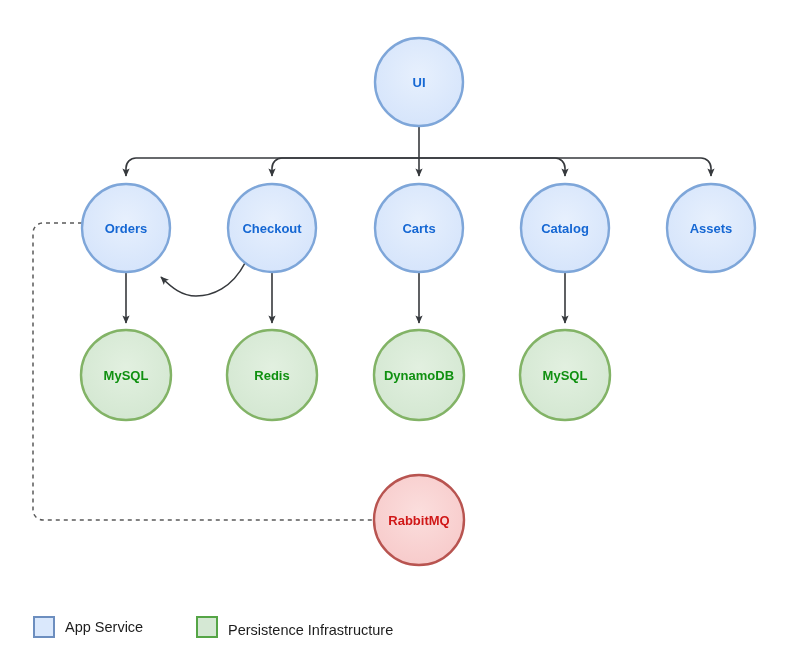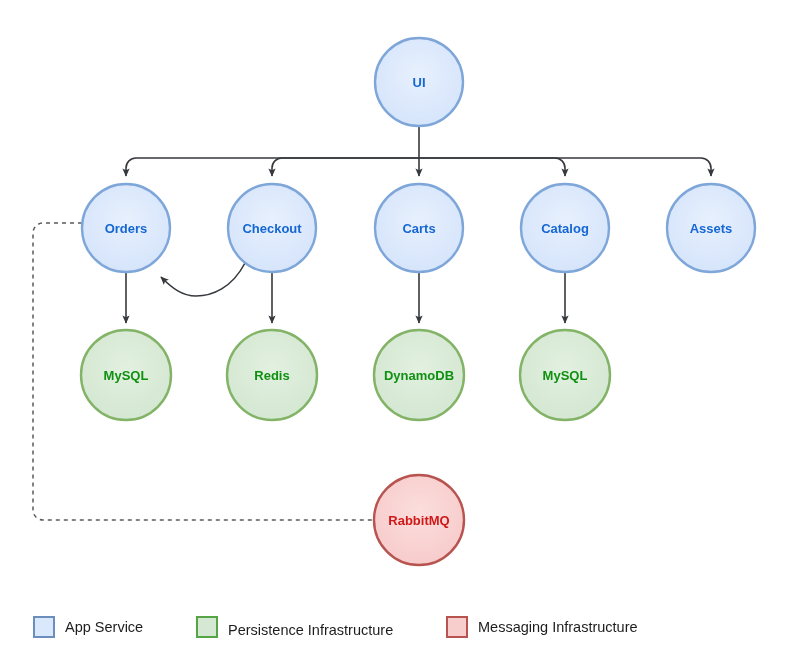--- a/index.html
+++ b/index.html
@@ -179,19 +179,15 @@
     <div class="legend-item" id="legend-app">
       <span class="legend-swatch" style="background:#dae8fc; border-color:#6c8ebf;"></span>
       <span class="legend-text">App Service</span>
     </div>
 
     <div class="legend-item" id="legend-persist">
       <span class="legend-swatch" style="background:#d5e8d4; border-color:#55a546;"></span>
       <span class="legend-text">Persistence Infrastructure</span>
     </div>
 
-    <div class="legend-item" id="legend-message">
-      <span class="legend-swatch" style="background:#f8cecc; border-color:#b85450;"></span>
-      <span class="legend-text">Messaging Infrastructure</span>
-    </div>
 
   </div>
 </div>
 
 </body></html>

